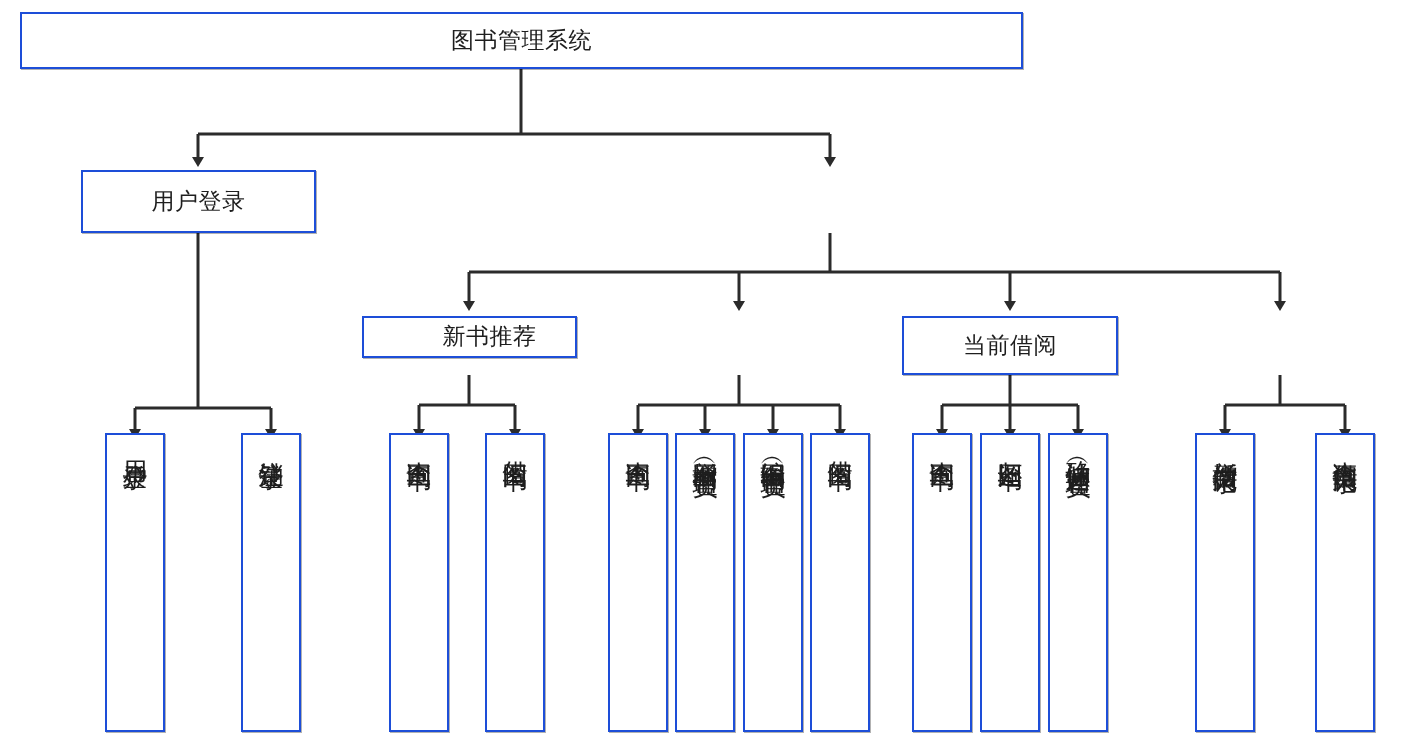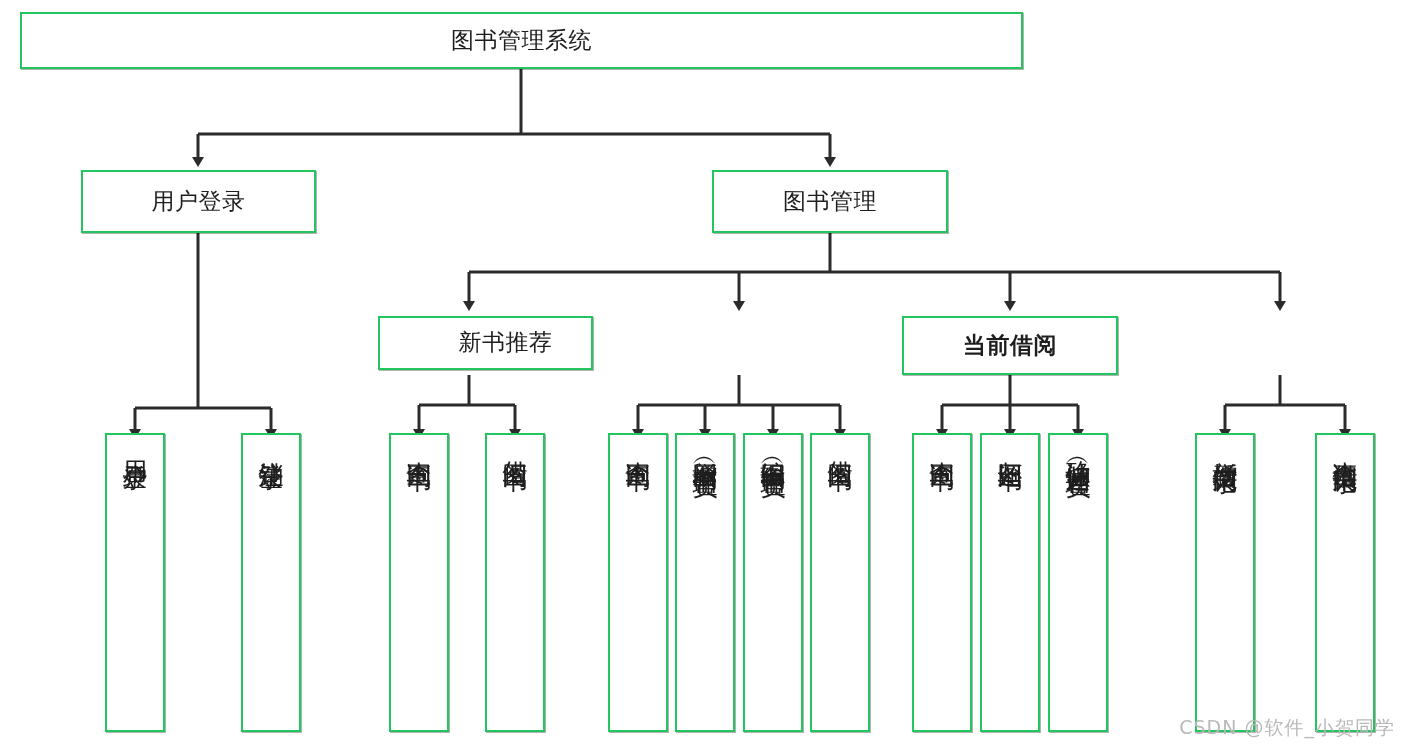--- a/index.html
+++ b/index.html
@@ -19,21 +19,21 @@
     position: absolute;
     left: 0;
     top: 0;
     width: 1405px;
     height: 747px;
     pointer-events: none;
   }
   .node {
     position: absolute;
     box-sizing: border-box;
-    border: 2px solid #22c55e;
+    border: 2px solid #1d4ed8;
     background: #ffffff;
     display: flex;
     align-items: center;
     justify-content: center;
     color: #222222;
     box-shadow: 1px 1px 0 rgba(0,0,0,0.30);
   }
   .node-label {
     display: block;
     text-align: center;
@@ -125,28 +125,25 @@
     </g>
   </svg>
 
   <div class="node horiz" style="left:20px; top:12px; width:1003px; height:57px;">
     <span class="node-label">图书管理系统</span>
   </div>
 
   <div class="node horiz" style="left:81px; top:170px; width:235px; height:63px;">
     <span class="node-label">用户登录</span>
   </div>
-  <div class="node horiz" style="left:712px; top:170px; width:236px; height:63px;">
-    <span class="node-label">图书管理</span>
-  </div>
 
-  <div class="node horiz" style="left:378px; top:316px; width:215px; height:54px;padding-left:40px;">
+  <div class="node horiz" style="left:362px; top:316px; width:215px; height:42px;padding-left:40px;">
     <span class="node-label">新书推荐</span>
   </div>
-  <div class="node horiz" style="left:902px; top:316px; width:216px; height:59px;font-weight:bold;">
+  <div class="node horiz" style="left:902px; top:316px; width:216px; height:59px;">
     <span class="node-label">当前借阅</span>
   </div>
 
   <div class="node vert" style="left:105px; top:433px; width:60px; height:299px;">
     <span class="node-label">用户登录</span>
   </div>
   <div class="node vert" style="left:241px; top:433px; width:60px; height:299px;">
     <span class="node-label">注销登录</span>
   </div>
 
@@ -180,15 +177,14 @@
     <span class="node-label">确认归还（管理员）</span>
   </div>
 
   <div class="node vert" style="left:1195px; top:433px; width:60px; height:299px;">
     <span class="node-label">新增借阅记录</span>
   </div>
   <div class="node vert" style="left:1315px; top:433px; width:60px; height:299px;">
     <span class="node-label">查询借阅记录</span>
   </div>
 
-  <div id="watermark">CSDN @软件_小贺同学</div>
 
 </div>
 
 </body></html>

